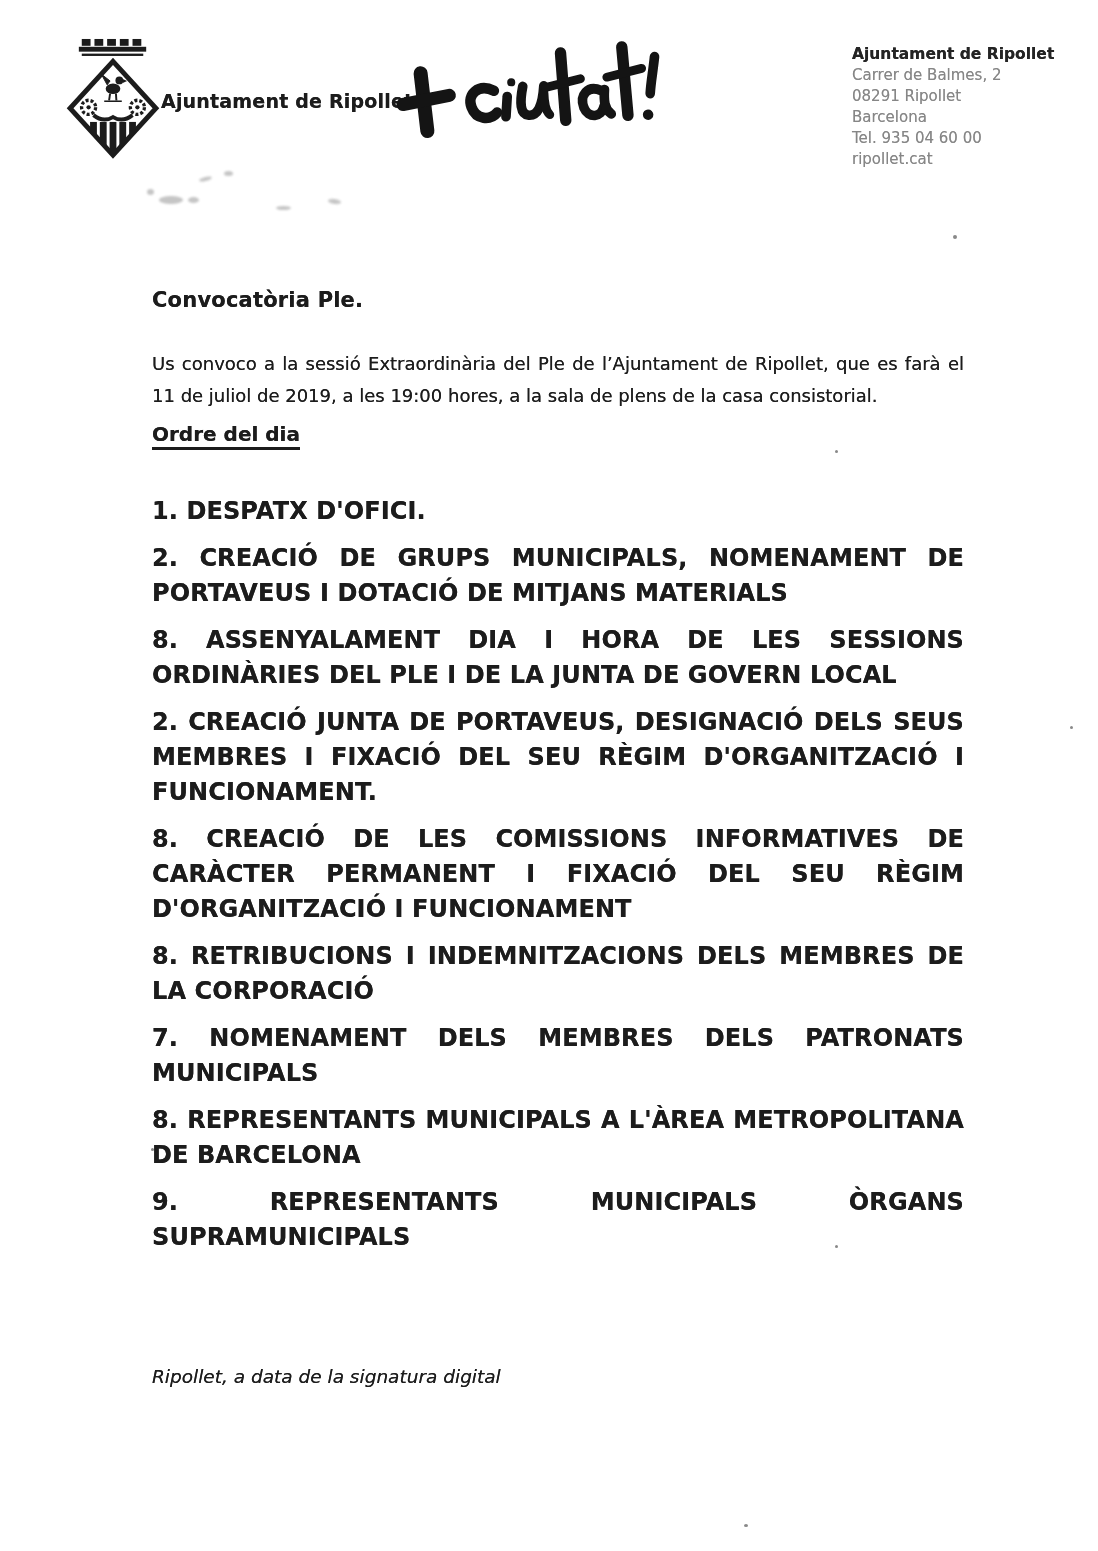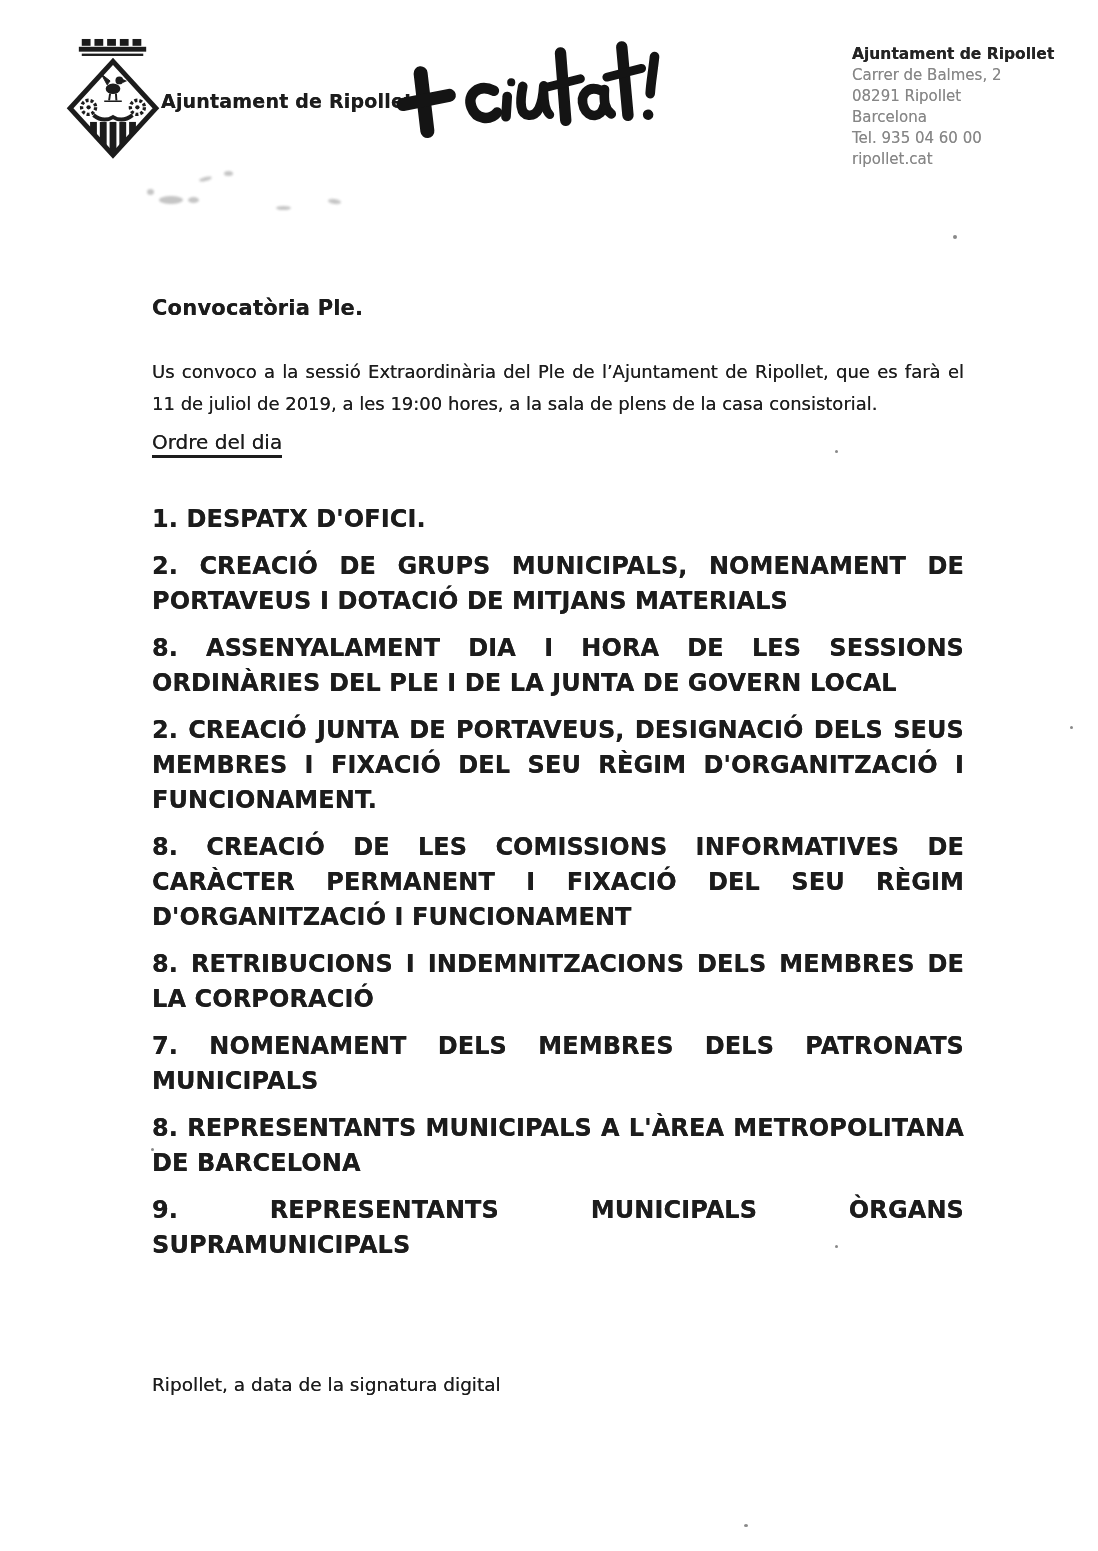--- a/index.html
+++ b/index.html
@@ -28,33 +28,33 @@
     font-size: 15px; line-height: 21px; color: #868686;
     text-shadow: 0 0 .6px rgba(120,120,120,.55);
   }
   .address .addr-name {
     font-weight: bold; font-size: 15.5px; color: #242424;
     text-shadow: 0 0 .4px rgba(25,25,25,.8);
   }
 
   
   .main {
-    position: absolute; left: 152px; top: 296px; width: 812px;
+    position: absolute; left: 152px; top: 288px; width: 812px;
     text-shadow: 0 0 .45px rgba(22,22,22,.85);
   }
   .doc-heading { margin: 0 0 36px 0; font-size: 21px; font-weight: bold; line-height: 24px; letter-spacing: .2px; }
   .intro { margin: 0 0 10px 0; font-size: 18px; line-height: 32px; text-align: justify; }
-  .agenda-heading { margin: 0 0 48px 0; font-size: 20px; font-weight: normal; line-height: 24px; }
+  .agenda-heading { margin: 0 0 48px 0; font-size: 20px; font-weight: bold; line-height: 24px; }
   .agenda-heading .u { border-bottom: 3px solid #1c1c1c; padding-bottom: 1px; }
   .agenda-item {
     margin: 0 0 12px 0;
     font-size: 24px; font-weight: bold; line-height: 35px;
     text-align: justify; letter-spacing: .1px;
   }
-  .closing { margin: 110px 0 0 0; font-size: 18.5px; line-height: 24px; }
+  .closing { margin: 110px 0 0 0; font-size: 18.5px; line-height: 24px; font-style: italic; }
 
   
   .smudge { position: absolute; background: #4e4e4e; opacity: .32; filter: blur(1px); border-radius: 50%; }
   .speck  { position: absolute; background: #3a3a3a; opacity: .6; border-radius: 50%; }
 </style>
 </head>
 <body>
 
 <div class="page">
 

